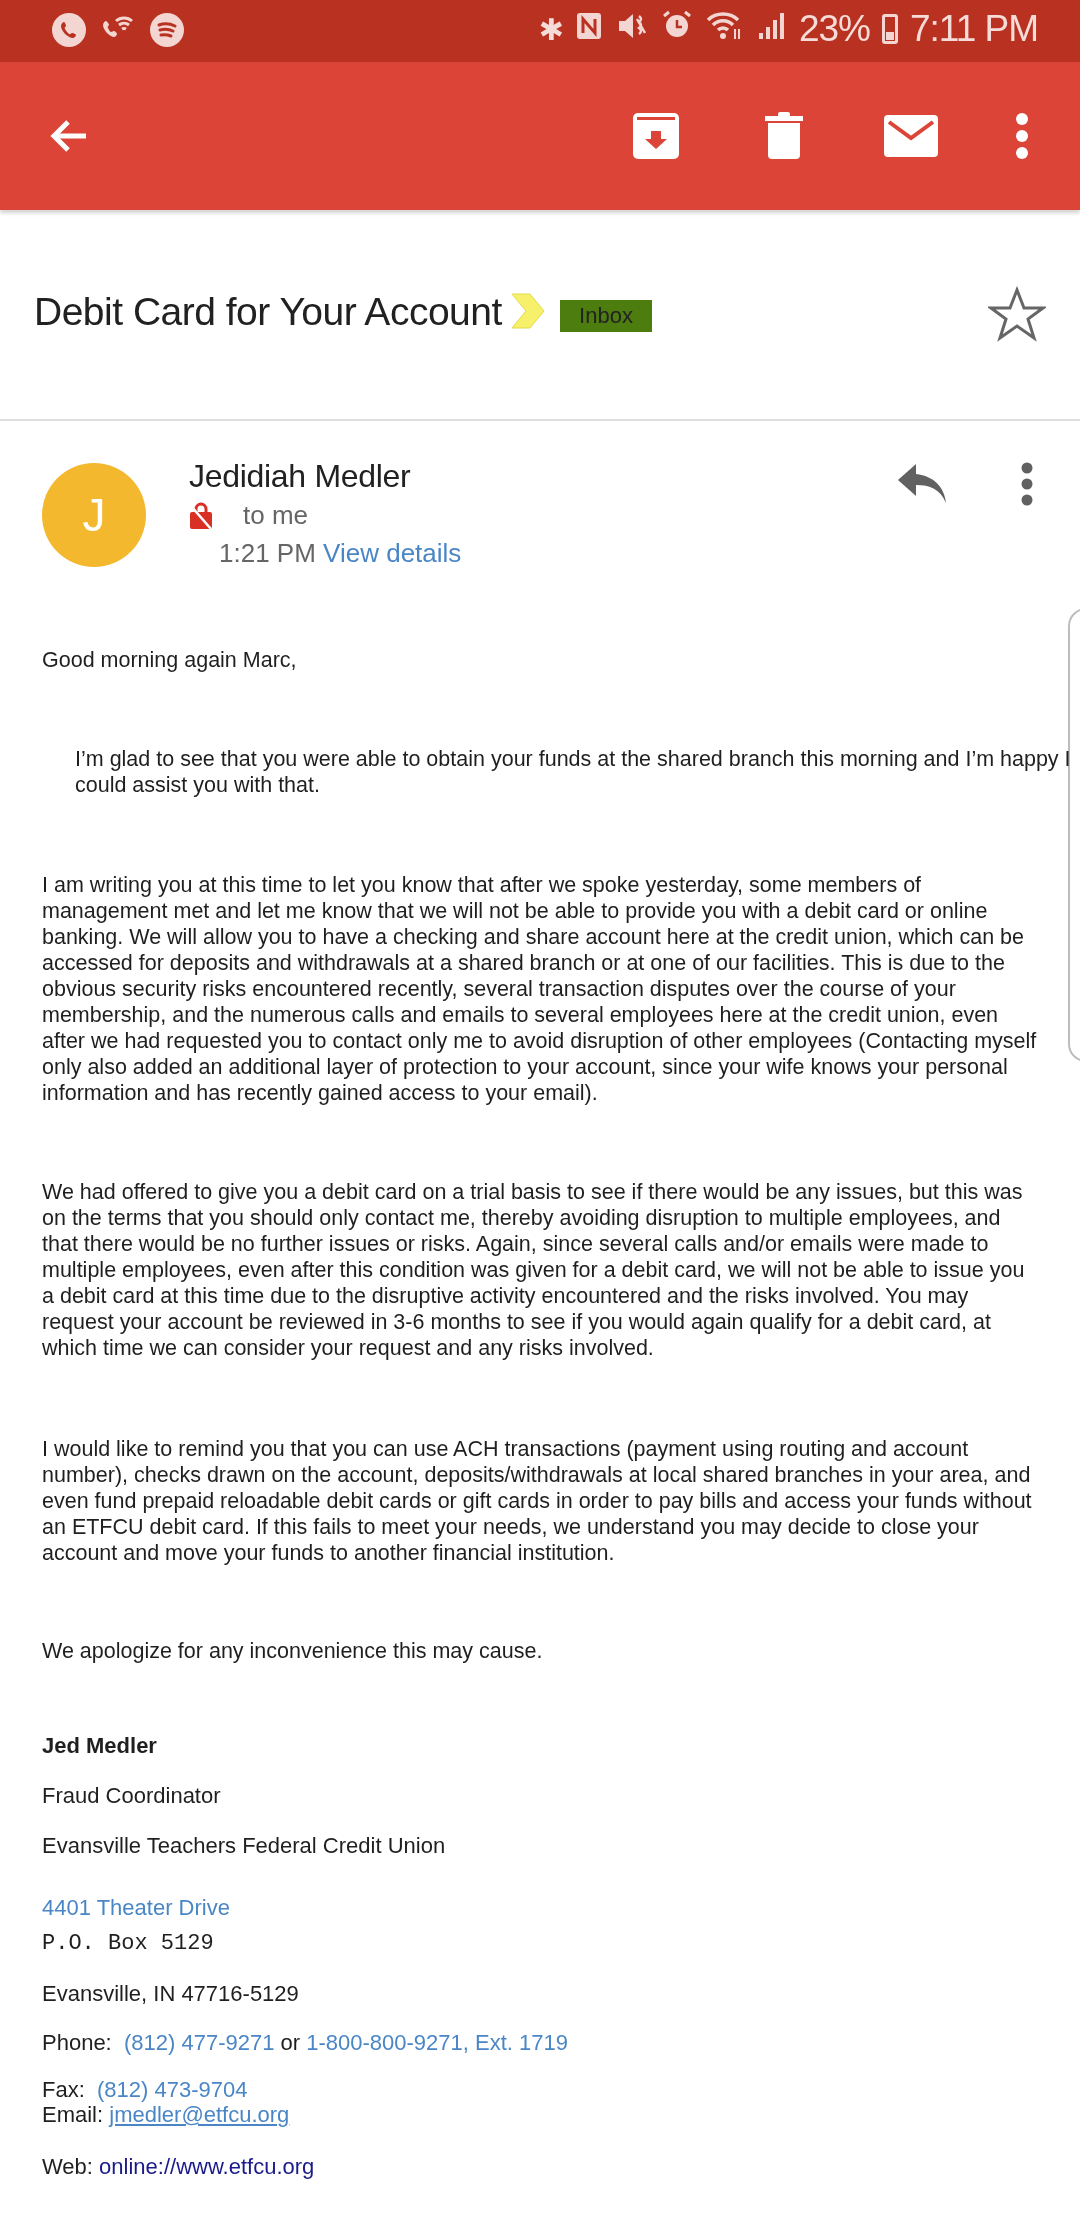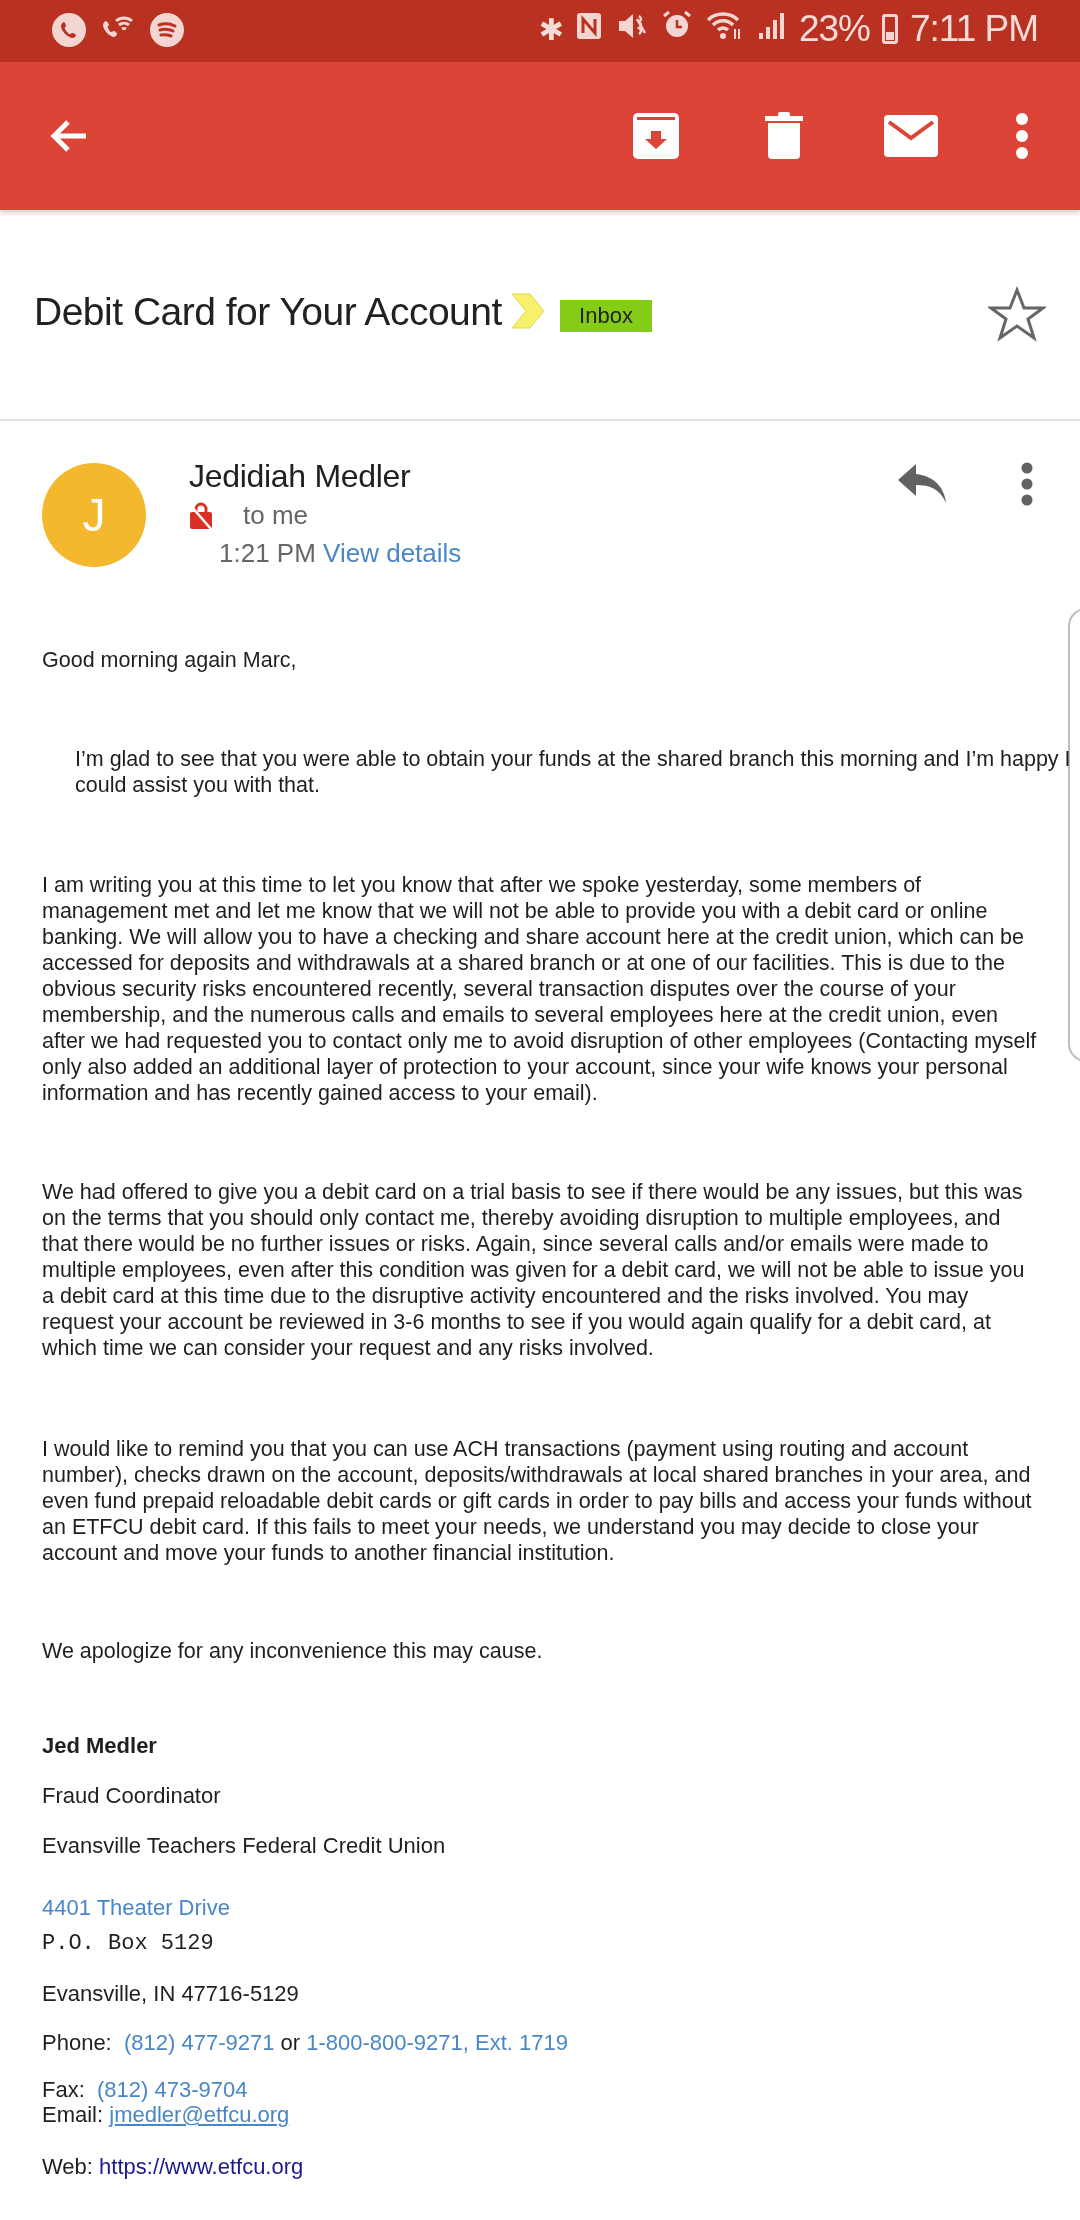--- a/index.html
+++ b/index.html
@@ -13,21 +13,21 @@
   .sb-right .ico { font-size:30px; }
   .battery { width:16px; height:30px; border:3px solid #f3d6d2; border-radius:3px; position:relative; box-sizing:border-box; }
   .battery::after { content:""; position:absolute; left:1px; right:1px; bottom:1px; height:8px; background:#f3d6d2; }
   
   #toolbar { left:0; top:62px; width:1080px; height:148px; background:#db4437; box-shadow:0 3px 4px rgba(0,0,0,0.18); }
   .tb-btn { position:absolute; top:38px; width:72px; height:72px; display:flex; align-items:center; justify-content:center; }
   
   #subject-row { left:0; top:212px; width:1080px; height:208px; }
   .subject { position:absolute; left:34px; top:78px; font-size:39px; color:#212121; letter-spacing:-0.5px; }
   .label-arrow { position:absolute; left:510px; top:292px; }
-  .inbox-chip { position:absolute; left:560px; top:300px; width:92px; height:32px; background:#84cc16; font-size:22px; color:#222; display:flex; align-items:center; justify-content:center; }
+  .inbox-chip { position:absolute; left:560px; top:300px; width:92px; height:32px; background:#4d7c0f; font-size:22px; color:#222; display:flex; align-items:center; justify-content:center; }
   .star { position:absolute; left:988px; top:286px; }
   .divider { position:absolute; left:0; top:419px; width:1080px; height:2px; background:#e0e0e0; }
   
   .avatar { position:absolute; left:42px; top:463px; width:104px; height:104px; border-radius:50%; background:#f4b82e; color:#fff; font-size:46px; display:flex; align-items:center; justify-content:center; }
   .sender-name { position:absolute; left:189px; top:458px; font-size:32px; color:#212121; letter-spacing:-0.3px; }
   .to-me { position:absolute; left:189px; top:500px; font-size:26px; color:#666; display:flex; align-items:center; gap:30px; }
   .time-row { position:absolute; left:189px; top:538px; font-size:26px; color:#666;margin-left:30px; }
   .time-row .link { color:#4a86c6; }
   .reply { position:absolute; left:896px; top:462px; }
   .more2 { position:absolute; left:1014px; top:460px; }
@@ -189,14 +189,14 @@
 <div class="sig" style="top:2077px;">
   <span>Fax:</span>&nbsp;
   <span class="blue">(812) 473-9704</span>
 </div>
 <div class="sig" style="top:2102px;">
   <span>Email:</span>
   <span class="blue ul">jmedler@etfcu.org</span>
 </div>
 <div class="sig" style="top:2154px;">
   <span>Web:</span>
-  <span class="navy">https://www.etfcu.org</span>
+  <span class="navy">online://www.etfcu.org</span>
 </div>
 
 </body></html>

